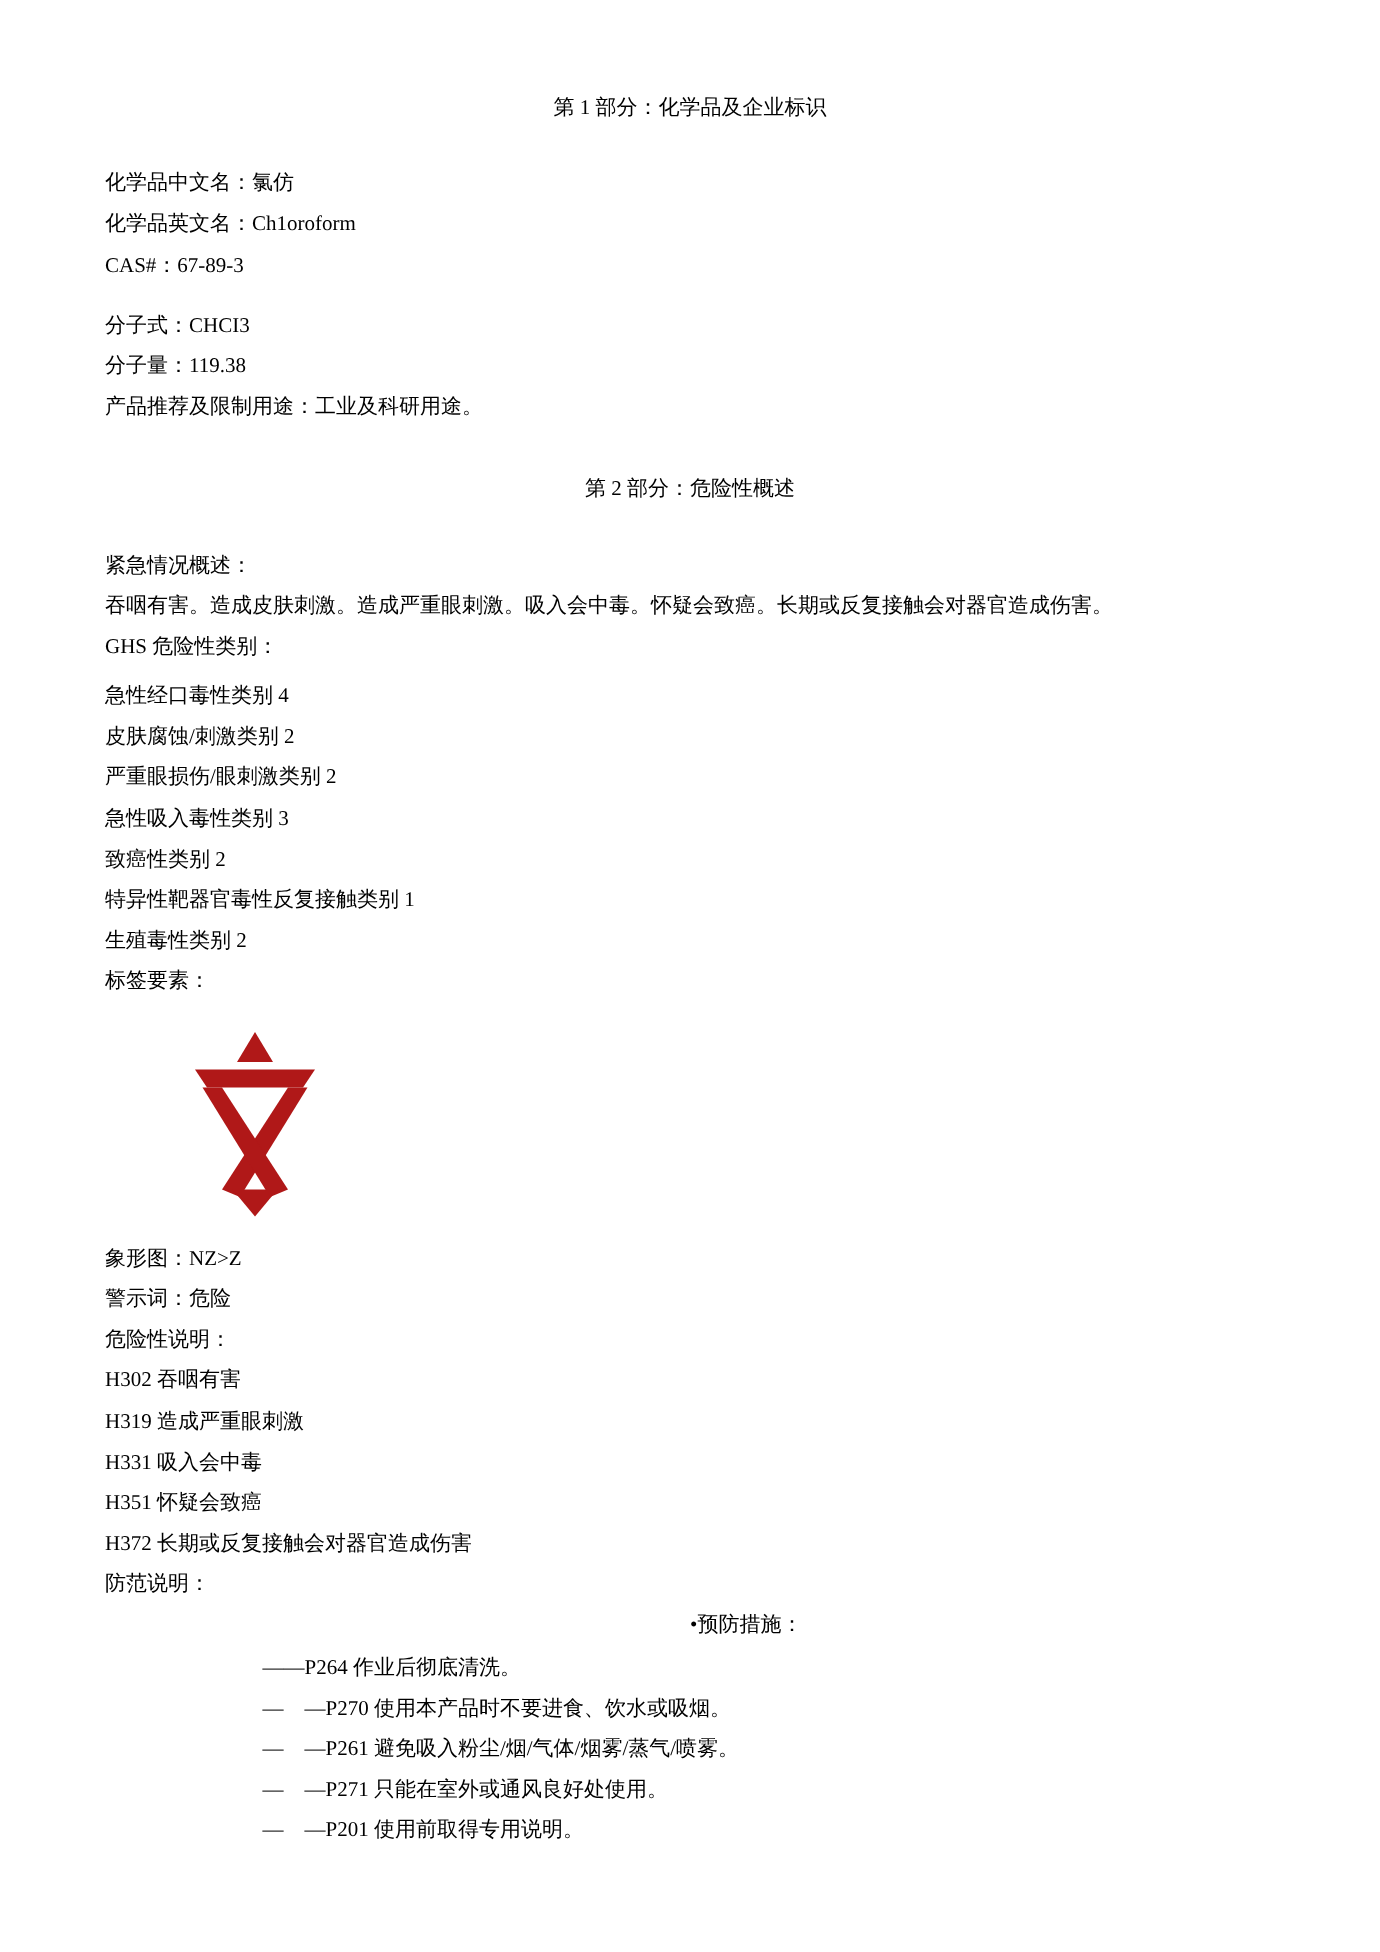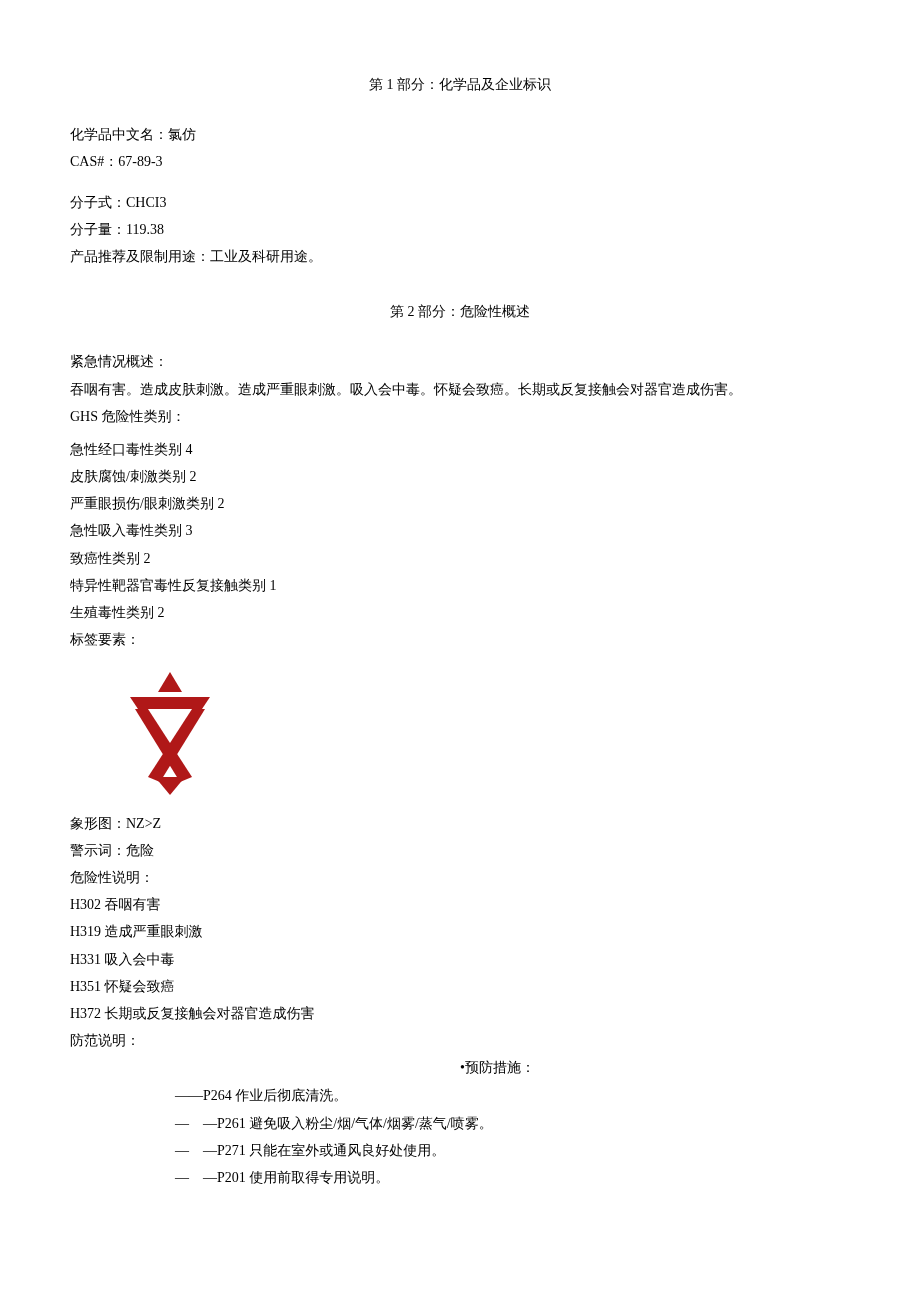--- a/index.html
+++ b/index.html
@@ -10,21 +10,20 @@
       background: #fff;
       margin: 0;
       padding: 60px 70px;
       width: 920px;
       box-sizing: border-box;
     }
     .section-title {
       text-align: center;
       font-family: "SimSun", "宋体", serif;
       margin-bottom: 25px;
-      margin-top: 12px;
     }
     .section-title.second {
       margin-top: 30px;
       margin-bottom: 25px;
     }
     .field-line {
       margin: 2px 0;
     }
     .bold {
       font-weight: normal;
@@ -60,20 +59,23 @@
     }
   </style>
 </head>
 <body>
 
 <div class="section-title">第 1 部分：化学品及企业标识</div>
 
 <div class="block">
   <div class="field-line">
     <span>化学品中文名：</span><span>氯仿</span>
+  </div>
+  <div class="field-line">
+    <span>化学品英文名：</span><span>Ch1oroform</span>
   </div>
   <div class="field-line">
     <span class="bold">CAS#：</span><span>67-89-3</span>
   </div>
 </div>
 
 <div class="block">
   <div class="field-line">
     <span>分子式：</span><span>CHCI3</span>
   </div>
@@ -129,17 +131,18 @@
   <div class="field-line">H351 怀疑会致癌</div>
   <div class="field-line">H372 长期或反复接触会对器官造成伤害</div>
 </div>
 
 <div class="field-line">防范说明：</div>
 
 <div class="bullet-section">
   <div class="bullet-label">•预防措施：</div>
   <div class="sub-items">
     <div class="sub-item-first">——P264 作业后彻底清洗。</div>
+    <div class="sub-item"><span class="dash-outer">—</span><span class="dash-inner">—P270 使用本产品时不要进食、饮水或吸烟。</span></div>
     <div class="sub-item"><span class="dash-outer">—</span><span class="dash-inner">—P261 避免吸入粉尘/烟/气体/烟雾/蒸气/喷雾。</span></div>
     <div class="sub-item"><span class="dash-outer">—</span><span class="dash-inner">—P271 只能在室外或通风良好处使用。</span></div>
     <div class="sub-item"><span class="dash-outer">—</span><span class="dash-inner">—P201 使用前取得专用说明。</span></div>
   </div>
 </div>
 
 </body></html>

